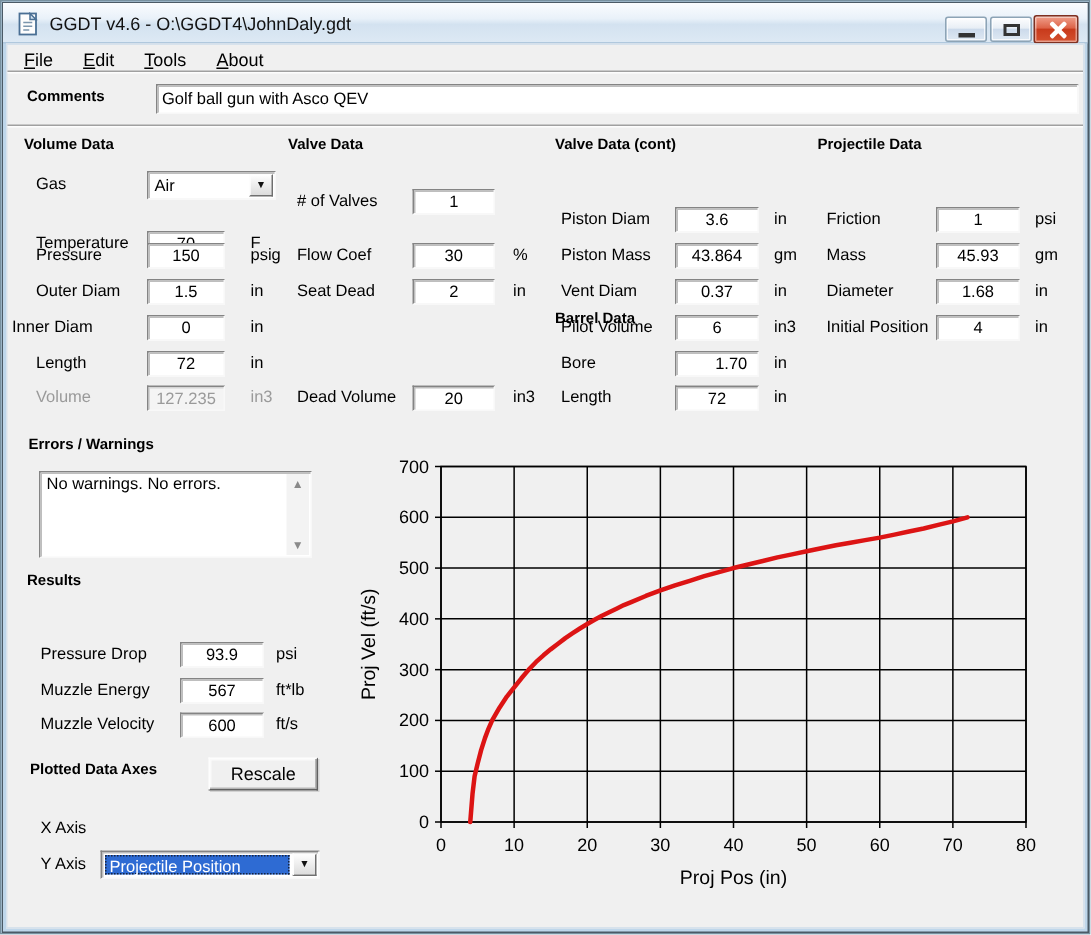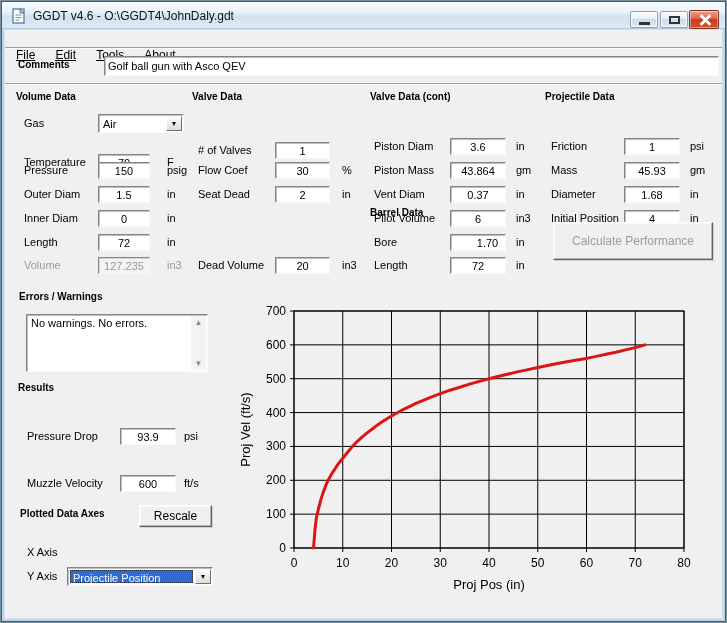--- a/index.html
+++ b/index.html
@@ -43,21 +43,21 @@
   .glyph-close::before { transform:rotate(45deg); }
   .glyph-close::after  { transform:rotate(-45deg); }
 
   
   .client {
     position:absolute; left:3px; right:3px; top:28px; bottom:3px;
     background:#f0f0f0; border:1px solid #d7e2ec;
   }
 
   .menubar { position:absolute; left:0; top:0; right:0; height:17px; }
-  .menu-item { display:inline-block; font-size:12px; padding:18px 2px; margin-right:13px;text-decoration:underline; }
+  .menu-item { display:inline-block; font-size:12px; padding:3px 2px; margin-right:13px; }
   .menu-item:first-child { margin-left:9px; }
   .menu-item::first-letter { text-decoration:underline; }
   .divider { position:absolute; left:0; right:0; height:2px; border-top:1px solid #a0a0a0; border-bottom:1px solid #fdfdfd; }
 
   .hdr { position:absolute; font-weight:bold; font-size:10px; white-space:nowrap; }
   .lbl { position:absolute; font-size:11px; white-space:nowrap; }
   .unit { position:absolute; font-size:11px; white-space:nowrap; }
   .dis { color:#9a9a9a; }
 
   .tb {
@@ -168,37 +168,37 @@
       <span class="lbl" style="left:19px; top:2px">Pressure</span>
       <input class="tb" style="left: 93px; width: 52px;" value="150">
       <span class="unit" style="left:162px; top:2px">psig</span>
     </div>
     <div class="row" style="top:156px">
       <span class="lbl" style="left:19px; top:2px">Outer Diam</span>
       <input class="tb" style="left: 93px; width: 52px;" value="1.5">
       <span class="unit" style="left:162px; top:2px">in</span>
     </div>
     <div class="row" style="top:180px">
-      <span class="lbl" style="left:19px; top:2px">Inner Diam</span>
+      <span class="lbl" style="left:3px; top:2px">Inner Diam</span>
       <input class="tb" style="left: 93px; width: 52px;" value="0">
       <span class="unit" style="left:162px; top:2px">in</span>
     </div>
     <div class="row" style="top:204px">
       <span class="lbl" style="left:19px; top:2px">Length</span>
       <input class="tb" style="left: 93px; width: 52px;" value="72">
       <span class="unit" style="left:162px; top:2px">in</span>
     </div>
     <div class="row" style="top:227px">
       <span class="lbl dis" style="left:19px; top:2px">Volume</span>
       <input class="tb dis" style="left: 93px; width: 52px;" value="127.235">
       <span class="unit dis" style="left:162px; top:2px">in3</span>
     </div>
 
     <span class="hdr" style="left:187px; top:61px">Valve Data</span>
-    <div class="row" style="top:112px">
+    <div class="row" style="top:96px">
       <span class="lbl" style="left:193px; top:2px"># of Valves</span>
       <input class="tb" style="left: 270px; width: 55px;" value="1">
     </div>
     <div class="row" style="top:132px">
       <span class="lbl" style="left:193px; top:2px">Flow Coef</span>
       <input class="tb" style="left: 270px; width: 55px;" value="30">
       <span class="unit" style="left:337px; top:2px">%</span>
     </div>
     <div class="row" style="top:156px">
       <span class="lbl" style="left:193px; top:2px">Seat Dead</span>
@@ -259,36 +259,40 @@
     <div class="row" style="top:156px">
       <span class="lbl" style="left:546px; top:2px">Diameter</span>
       <input class="tb" style="left: 619px; width: 56px;" value="1.68">
       <span class="unit" style="left:685px; top:2px">in</span>
     </div>
     <div class="row" style="top:180px">
       <span class="lbl" style="left:546px; top:2px">Initial Position</span>
       <input class="tb" style="left: 619px; width: 56px;" value="4">
       <span class="unit" style="left:685px; top:2px">in</span>
     </div>
-    <div class="btn3d btn-calc" style="left:548px; top:192px; width:160px; height:38px">Calculate Performance</div>
 
     <span class="hdr" style="left:14px; top:261px">Errors / Warnings</span>
     <div class="errbox" style="left:21px; top:284px; width:182px; height:58px">
       <span class="errtext">No warnings.  No errors.</span>
       <div class="vscroll">
         <span class="sarrow up">▲</span>
         <span class="sarrow down">▼</span>
       </div>
     </div>
 
     <span class="hdr" style="left:13px; top:352px">Results</span>
     <div class="row" style="top:398px">
       <span class="lbl" style="left:22px; top:2px">Pressure Drop</span>
       <input class="tb" style="left: 115px; width: 56px;" value="93.9">
       <span class="unit" style="left:179px; top:2px">psi</span>
+    </div>
+    <div class="row" style="top:422px">
+      <span class="lbl" style="left:22px; top:2px">Muzzle Energy</span>
+      <input class="tb" style="left: 115px; width: 56px;" value="567">
+      <span class="unit" style="left:179px; top:2px">ft*lb</span>
     </div>
     <div class="row" style="top:445px">
       <span class="lbl" style="left:22px; top:2px">Muzzle Velocity</span>
       <input class="tb" style="left: 115px; width: 56px;" value="600">
       <span class="unit" style="left:179px; top:2px">ft/s</span>
     </div>
 
     <span class="hdr" style="left:15px; top:478px">Plotted Data Axes</span>
     <div class="btn3d btn-rescale" style="left:134px; top:475px; width:73px; height:22px">Rescale</div>
     <div class="row" style="top:513px">

